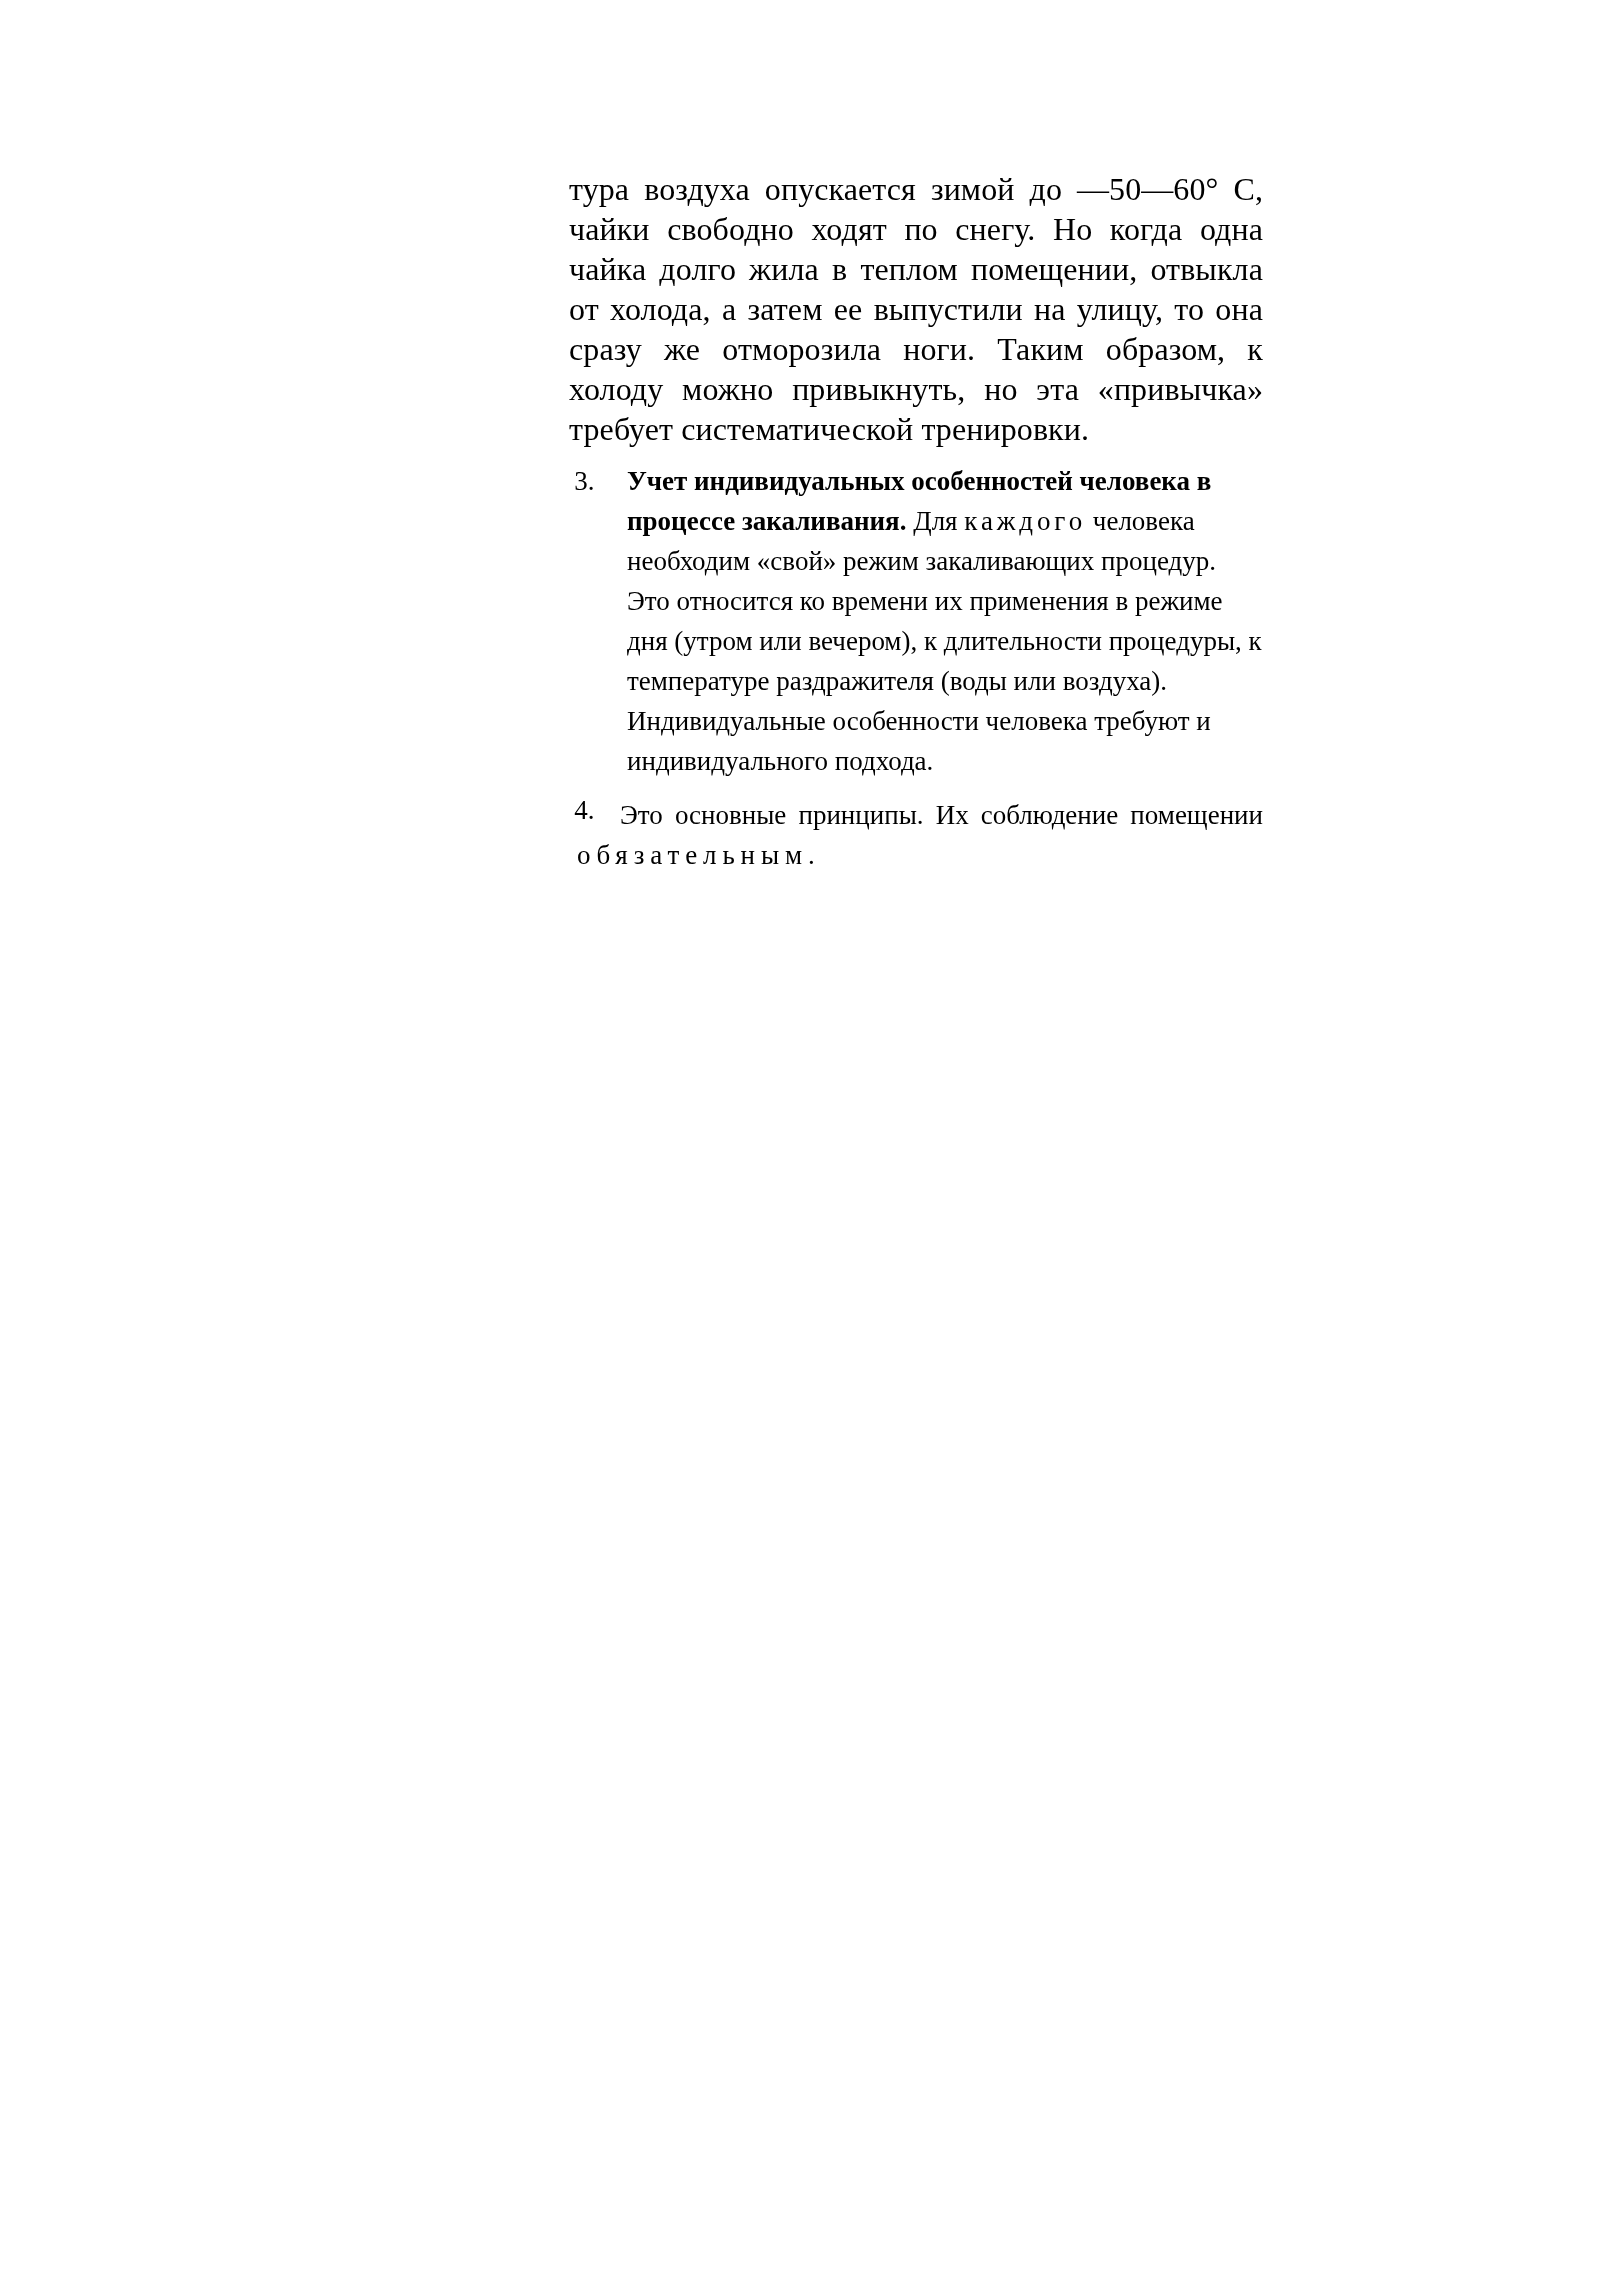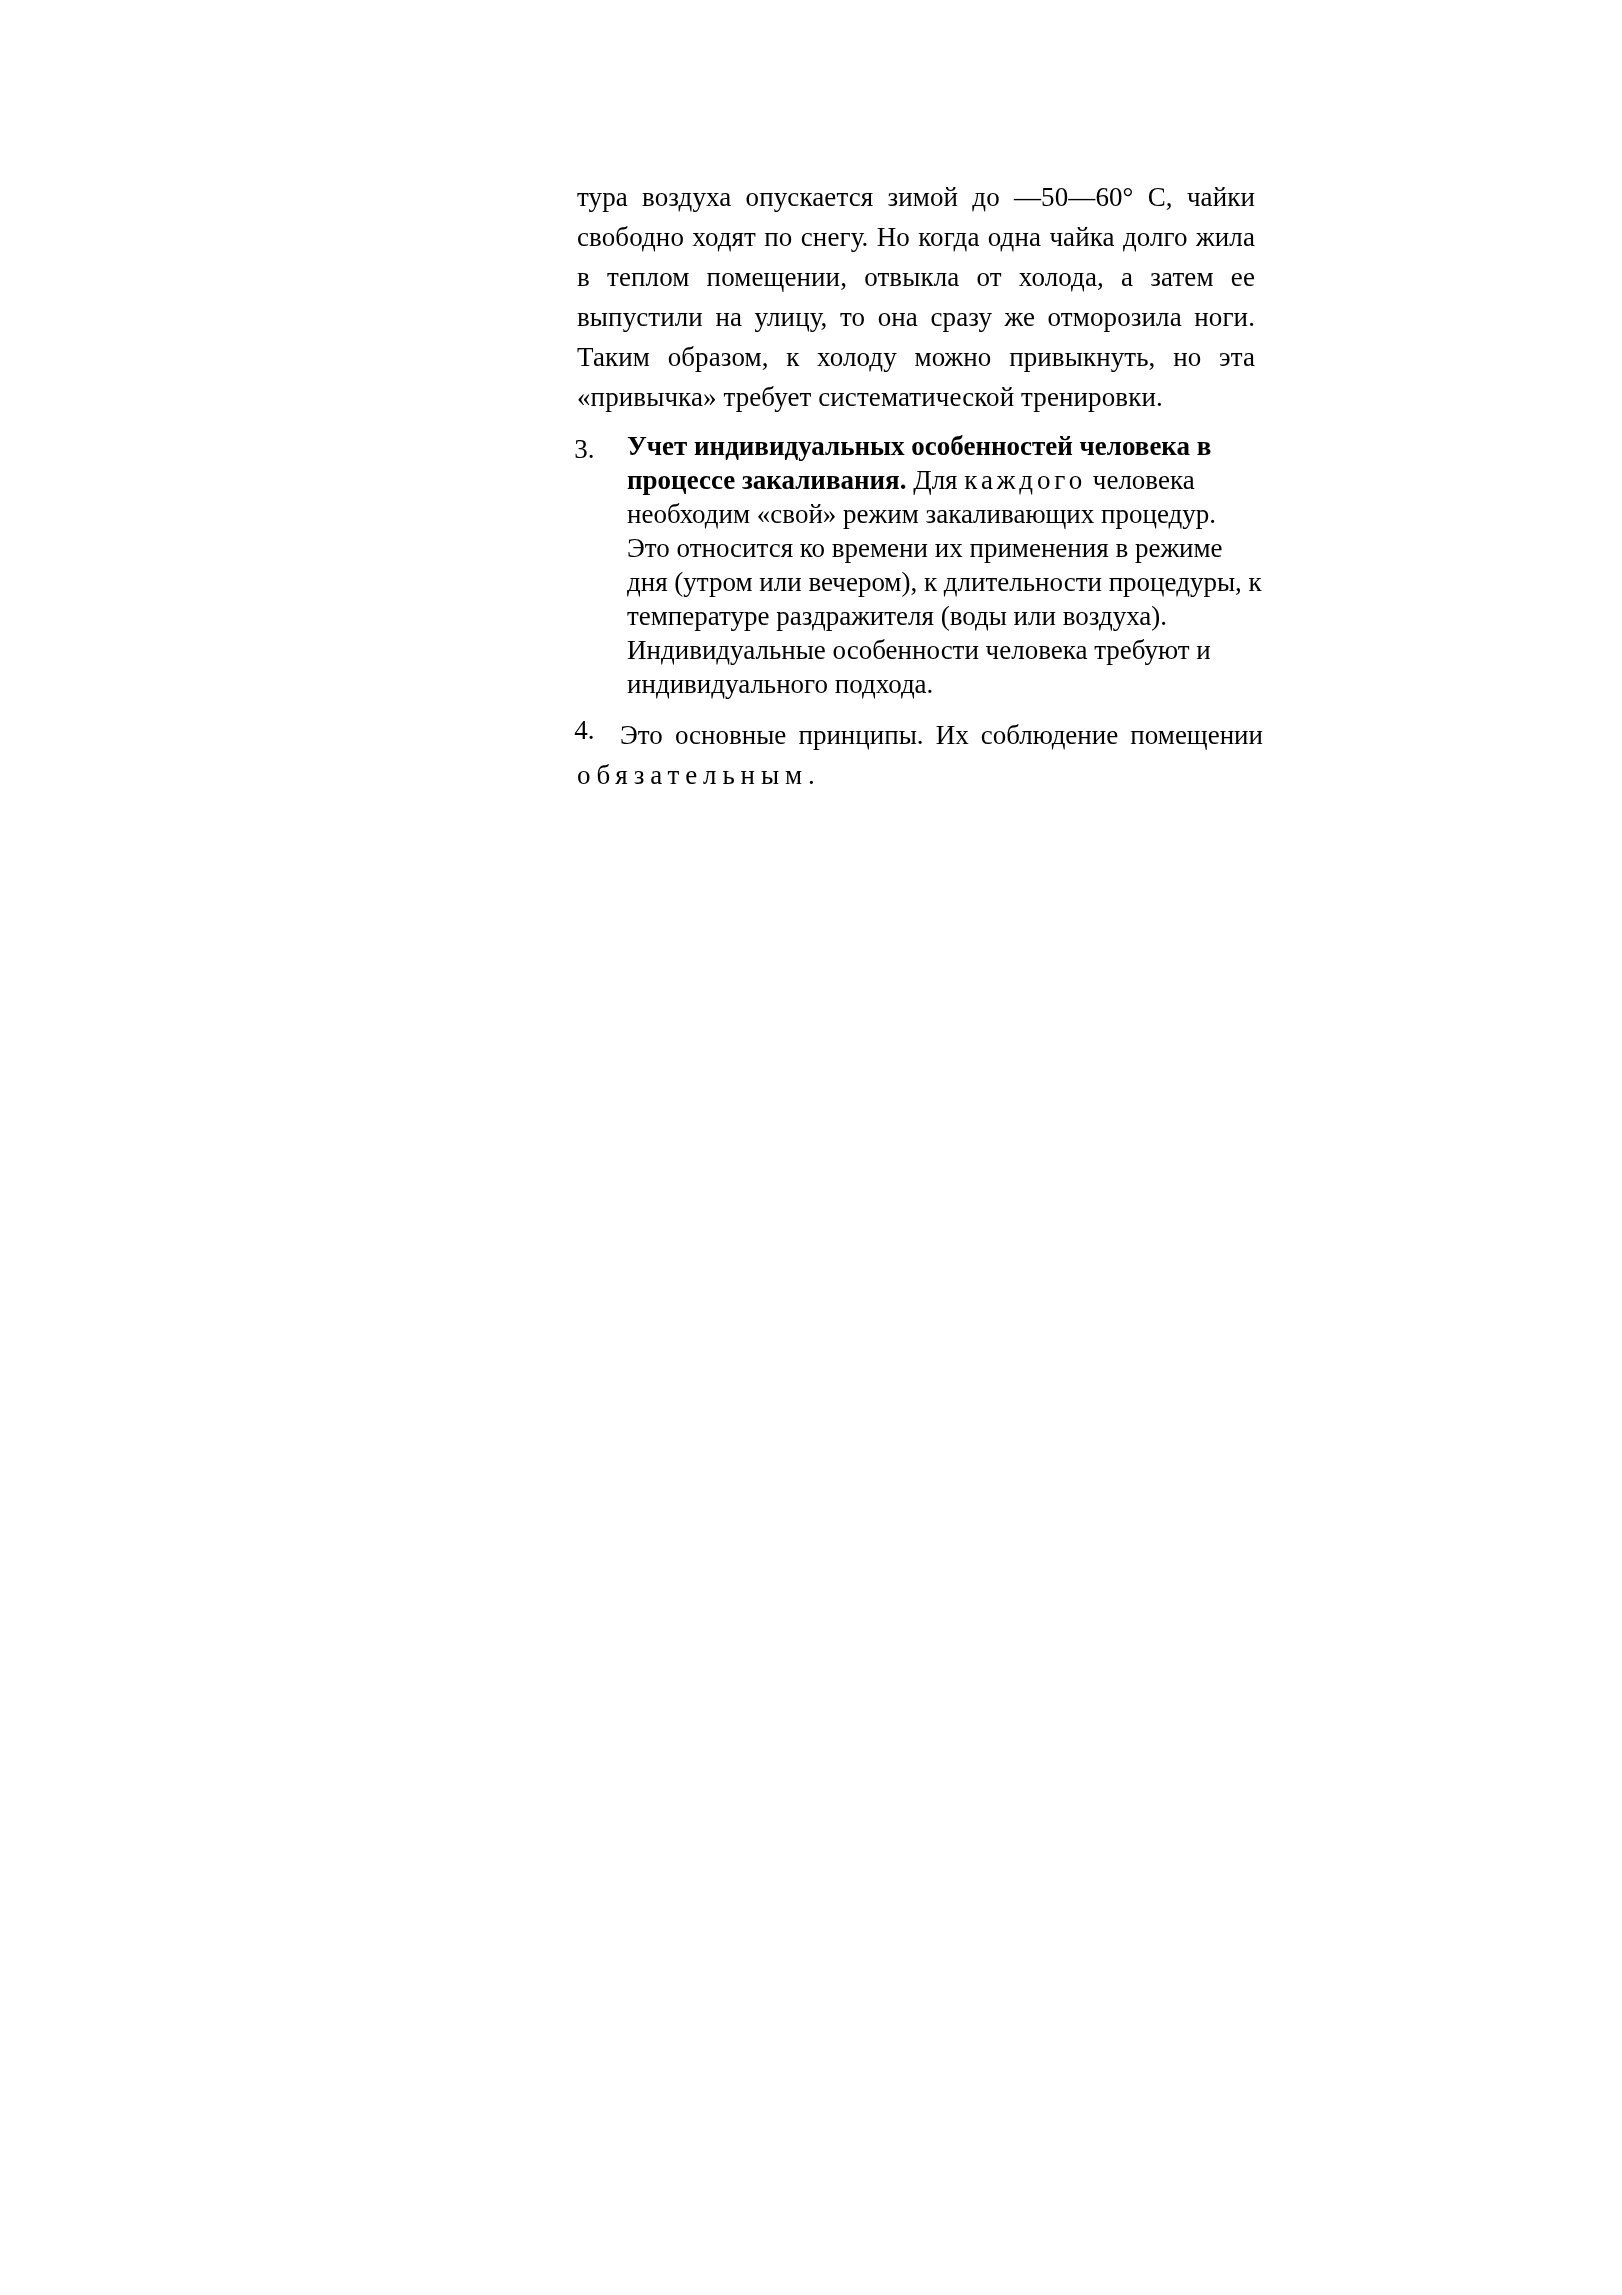--- a/index.html
+++ b/index.html
@@ -26,25 +26,25 @@
 
   
   .text-column {
     position: absolute;
     left: 569px;
     top: 169px;
     width: 694px;
   }
 
   .para {
-    font-size: 27px;
+    font-size: 32px;
     line-height: 40px;
     text-align: justify;
     text-justify: inter-word;
-    margin: 8px;
+    margin: 0;
     letter-spacing: 0.1px;
   }
 
   
   .para.continuation {
     text-indent: 0;
   }
 
   
   .num-list {
@@ -61,21 +61,21 @@
     position: absolute;
     left: 5.2px;
     top: 0;
     width: 35px;
     text-align: left;
     font-size: 27px;
     line-height: 40px;
   }
   .num-item .body {
     font-size: 27px;
-    line-height: 34px;
+    line-height: 40px;
     text-align: justify;
   }
   .bold-lead {
     font-weight: bold;
   }
   .spaced {
     letter-spacing: 3.9px;
   }
   .tight-gap {
     margin-top: 9.2px;

